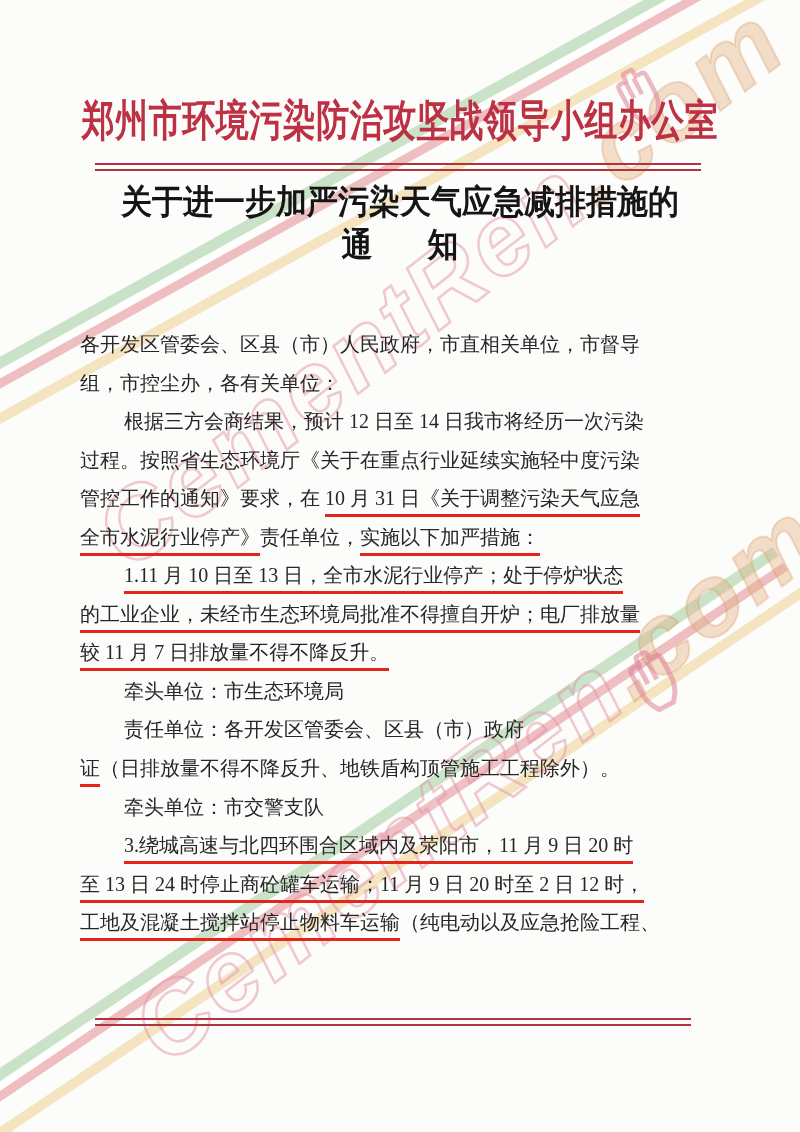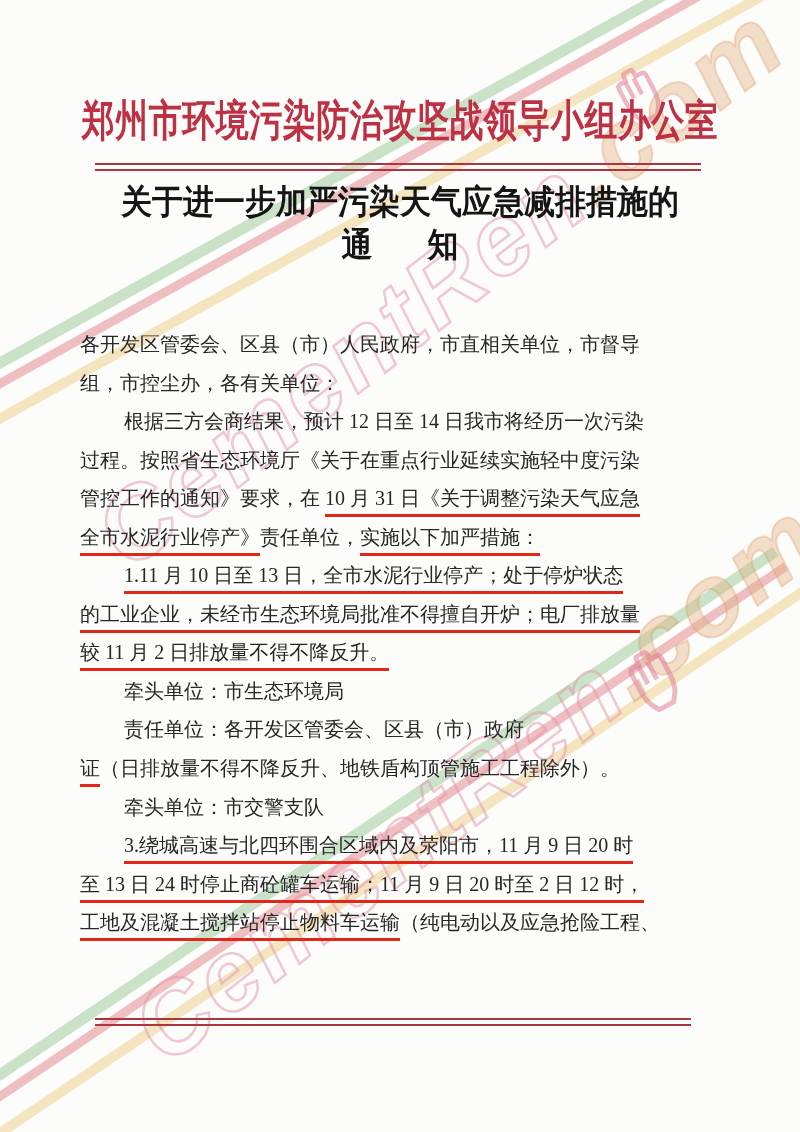--- a/index.html
+++ b/index.html
@@ -129,21 +129,21 @@
 
   <div class="doc-body" id="doc-body">
       <div class="line"><span>各开发区管委会、区县（市）人民政府，市直相关单位，市督导</span></div>
       <div class="line"><span>组，市控尘办，各有关单位：</span></div>
       <div class="line indent"><span>根据三方会商结果，预计 12 日至 14 日我市将经历一次污染</span></div>
       <div class="line"><span>过程。按照省生态环境厅《关于在重点行业延续实施轻中度污染</span></div>
       <div class="line"><span>管控工作的通知》要求，在 </span><span class="ul">10 月 31 日《关于调整污染天气应急</span></div>
       <div class="line"><span class="ul">全市水泥行业停产》</span><span>责任单位，</span><span class="ul">实施以下加严措施：</span></div>
       <div class="line indent"><span class="ul">1.11 月 10 日至 13 日，全市水泥行业停产；处于停炉状态</span></div>
       <div class="line"><span class="ul">的工业企业，未经市生态环境局批准不得擅自开炉；电厂排放量</span></div>
-      <div class="line"><span class="ul">较 11 月 2 日排放量不得不降反升。</span></div>
+      <div class="line"><span class="ul">较 11 月 7 日排放量不得不降反升。</span></div>
       <div class="line indent"><span>牵头单位：市生态环境局</span></div>
       <div class="line indent"><span>责任单位：各开发区管委会、区县（市）政府</span></div>
       <div class="line"><span class="ul">证</span><span>（日排放量不得不降反升、地铁盾构顶管施工工程除外）。</span></div>
       <div class="line indent"><span>牵头单位：市交警支队</span></div>
       <div class="line indent"><span class="ul">3.绕城高速与北四环围合区域内及荥阳市，11 月 9 日 20 时</span></div>
       <div class="line"><span class="ul">至 13 日 24 时停止商砼罐车运输；11 月 9 日 20 时至 2 日 12 时，</span></div>
       <div class="line"><span class="ul">工地及混凝土搅拌站停止物料车运输</span><span>（纯电动以及应急抢险工程、</span></div>
     </div>
 
   <div class="double-rule rule-bottom"></div>

